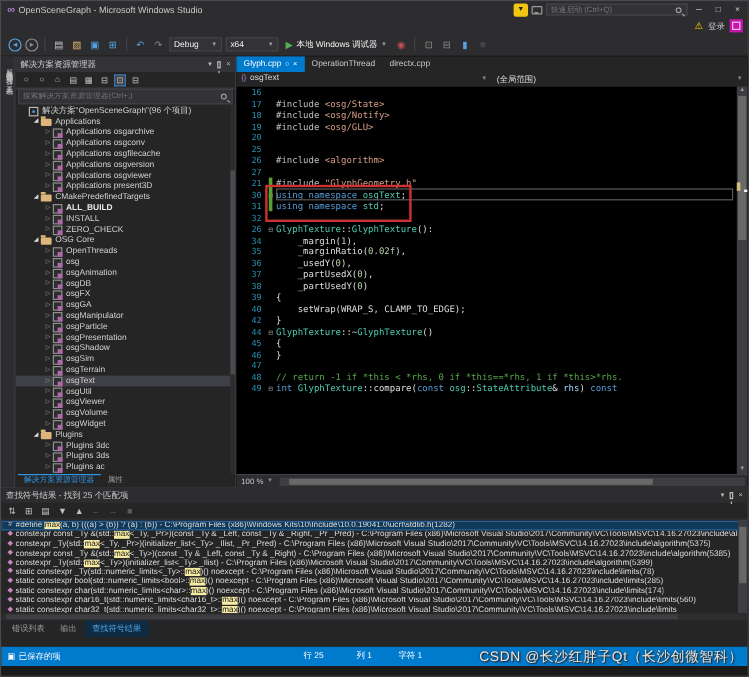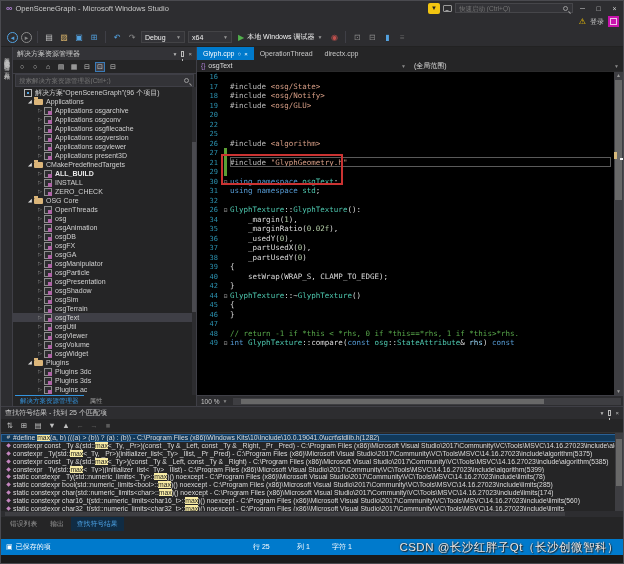--- a/index.html
+++ b/index.html
@@ -432,26 +432,24 @@
       <div class="codewrap">
         <div class="code-area" id="code">
           <div class="chg-bar"></div>
           <div class="cur-line"></div>
           <div class="red-annot"></div>
         <div class="code-line"><span class="ln">16</span><span class="fold"></span><span></span></div>
             <div class="code-line"><span class="ln">17</span><span class="fold"></span><span><span class="tok-p">#include </span><span class="tok-s">&lt;osg/State&gt;</span></span></div>
             <div class="code-line"><span class="ln">18</span><span class="fold"></span><span><span class="tok-p">#include </span><span class="tok-s">&lt;osg/Notify&gt;</span></span></div>
             <div class="code-line"><span class="ln">19</span><span class="fold"></span><span><span class="tok-p">#include </span><span class="tok-s">&lt;osg/GLU&gt;</span></span></div>
             <div class="code-line"><span class="ln">20</span><span class="fold"></span><span></span></div>
-            <div class="code-line"><span class="ln">22</span><span class="fold"></span><span></span></div>
             <div class="code-line"><span class="ln">25</span><span class="fold"></span><span></span></div>
             <div class="code-line"><span class="ln">26</span><span class="fold"></span><span><span class="tok-p">#include </span><span class="tok-s">&lt;algorithm&gt;</span></span></div>
             <div class="code-line"><span class="ln">27</span><span class="fold"></span><span></span></div>
             <div class="code-line"><span class="ln">21</span><span class="fold"></span><span><span class="tok-p">#include </span><span class="tok-s">"GlyphGeometry.h"</span></span></div>
-            <div class="code-line"><span class="ln">29</span><span class="fold"></span><span></span></div>
             <div class="code-line"><span class="ln">30</span><span class="fold">⊟</span><span><span class="tok-k">using</span><span class="tok-d"> </span><span class="tok-k">namespace</span><span class="tok-d"> </span><span class="tok-t">osgText</span><span class="tok-d">;</span></span></div>
             <div class="code-line"><span class="ln">31</span><span class="fold"></span><span><span class="tok-k">using</span><span class="tok-d"> </span><span class="tok-k">namespace</span><span class="tok-d"> </span><span class="tok-t">std</span><span class="tok-d">;</span></span></div>
             <div class="code-line"><span class="ln">32</span><span class="fold"></span><span></span></div>
             <div class="code-line"><span class="ln">26</span><span class="fold">⊟</span><span><span class="tok-t">GlyphTexture</span><span class="tok-d">::</span><span class="tok-t">GlyphTexture</span><span class="tok-d">():</span></span></div>
             <div class="code-line"><span class="ln">34</span><span class="fold"></span><span><span class="tok-d">    _margin(</span><span class="tok-n">1</span><span class="tok-d">),</span></span></div>
             <div class="code-line"><span class="ln">35</span><span class="fold"></span><span><span class="tok-d">    _marginRatio(</span><span class="tok-n">0.02f</span><span class="tok-d">),</span></span></div>
             <div class="code-line"><span class="ln">36</span><span class="fold"></span><span><span class="tok-d">    _usedY(</span><span class="tok-n">0</span><span class="tok-d">),</span></span></div>
             <div class="code-line"><span class="ln">37</span><span class="fold"></span><span><span class="tok-d">    _partUsedX(</span><span class="tok-n">0</span><span class="tok-d">),</span></span></div>
             <div class="code-line"><span class="ln">38</span><span class="fold"></span><span><span class="tok-d">    _partUsedY(</span><span class="tok-n">0</span><span class="tok-d">)</span></span></div>
             <div class="code-line"><span class="ln">39</span><span class="fold"></span><span><span class="tok-d">{</span></span></div>

